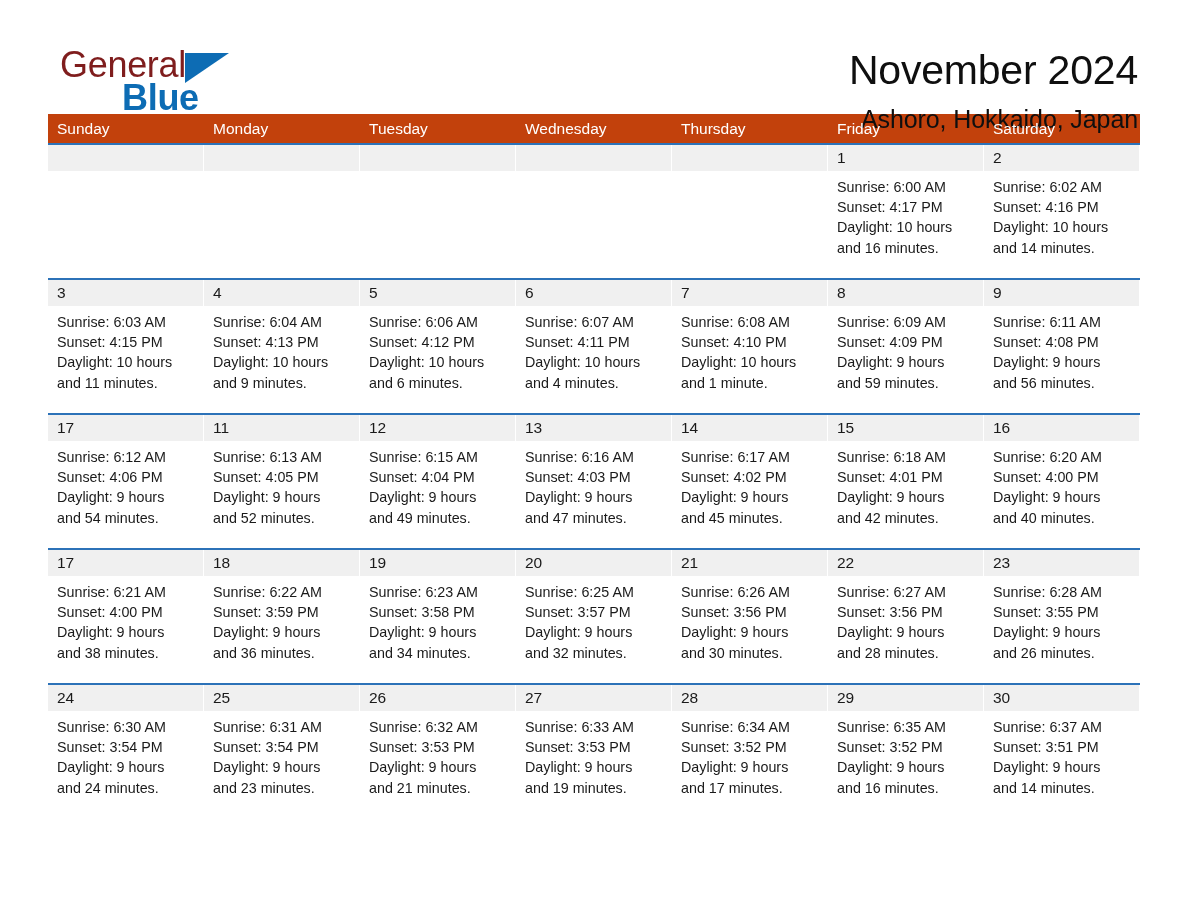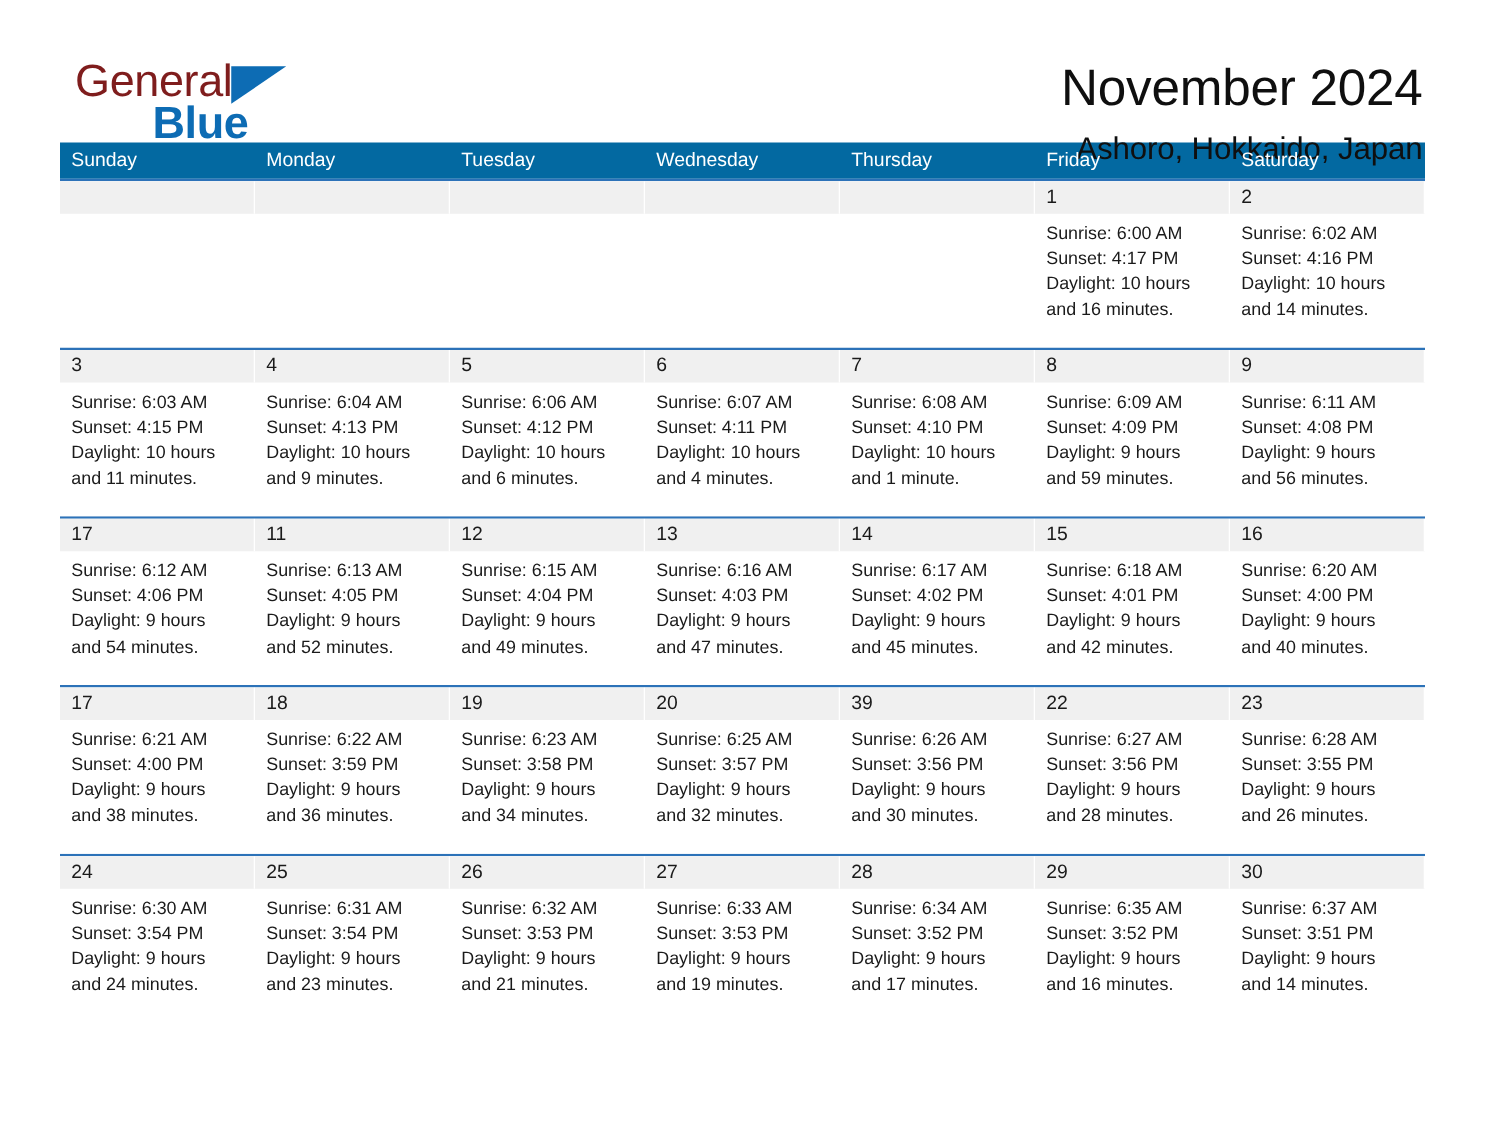--- a/index.html
+++ b/index.html
@@ -86,21 +86,21 @@
   }
 
   
   .calendar {
     margin-top: 10px;
     width: 1092px;
   }
   .weekdays {
     display: grid;
     grid-template-columns: repeat(7, 1fr);
-    background: #0369a1;
+    background: #c2410c;
   }
   .weekday {
     color: #ffffff;
     font-size: 15.5px;
     line-height: 29px;
     height: 29px;
     padding-left: 9px;
     box-sizing: border-box;
     white-space: nowrap;
     overflow: hidden;
@@ -374,21 +374,21 @@
       <div class="daycell">
         <div class="daynum-band"><span class="daynum">20</span></div>
         <div class="details">
           <div>Sunrise: 6:25 AM</div>
           <div>Sunset: 3:57 PM</div>
           <div>Daylight: 9 hours</div>
           <div>and 32 minutes.</div>
         </div>
       </div>
       <div class="daycell">
-        <div class="daynum-band"><span class="daynum">39</span></div>
+        <div class="daynum-band"><span class="daynum">21</span></div>
         <div class="details">
           <div>Sunrise: 6:26 AM</div>
           <div>Sunset: 3:56 PM</div>
           <div>Daylight: 9 hours</div>
           <div>and 30 minutes.</div>
         </div>
       </div>
       <div class="daycell">
         <div class="daynum-band"><span class="daynum">22</span></div>
         <div class="details">

